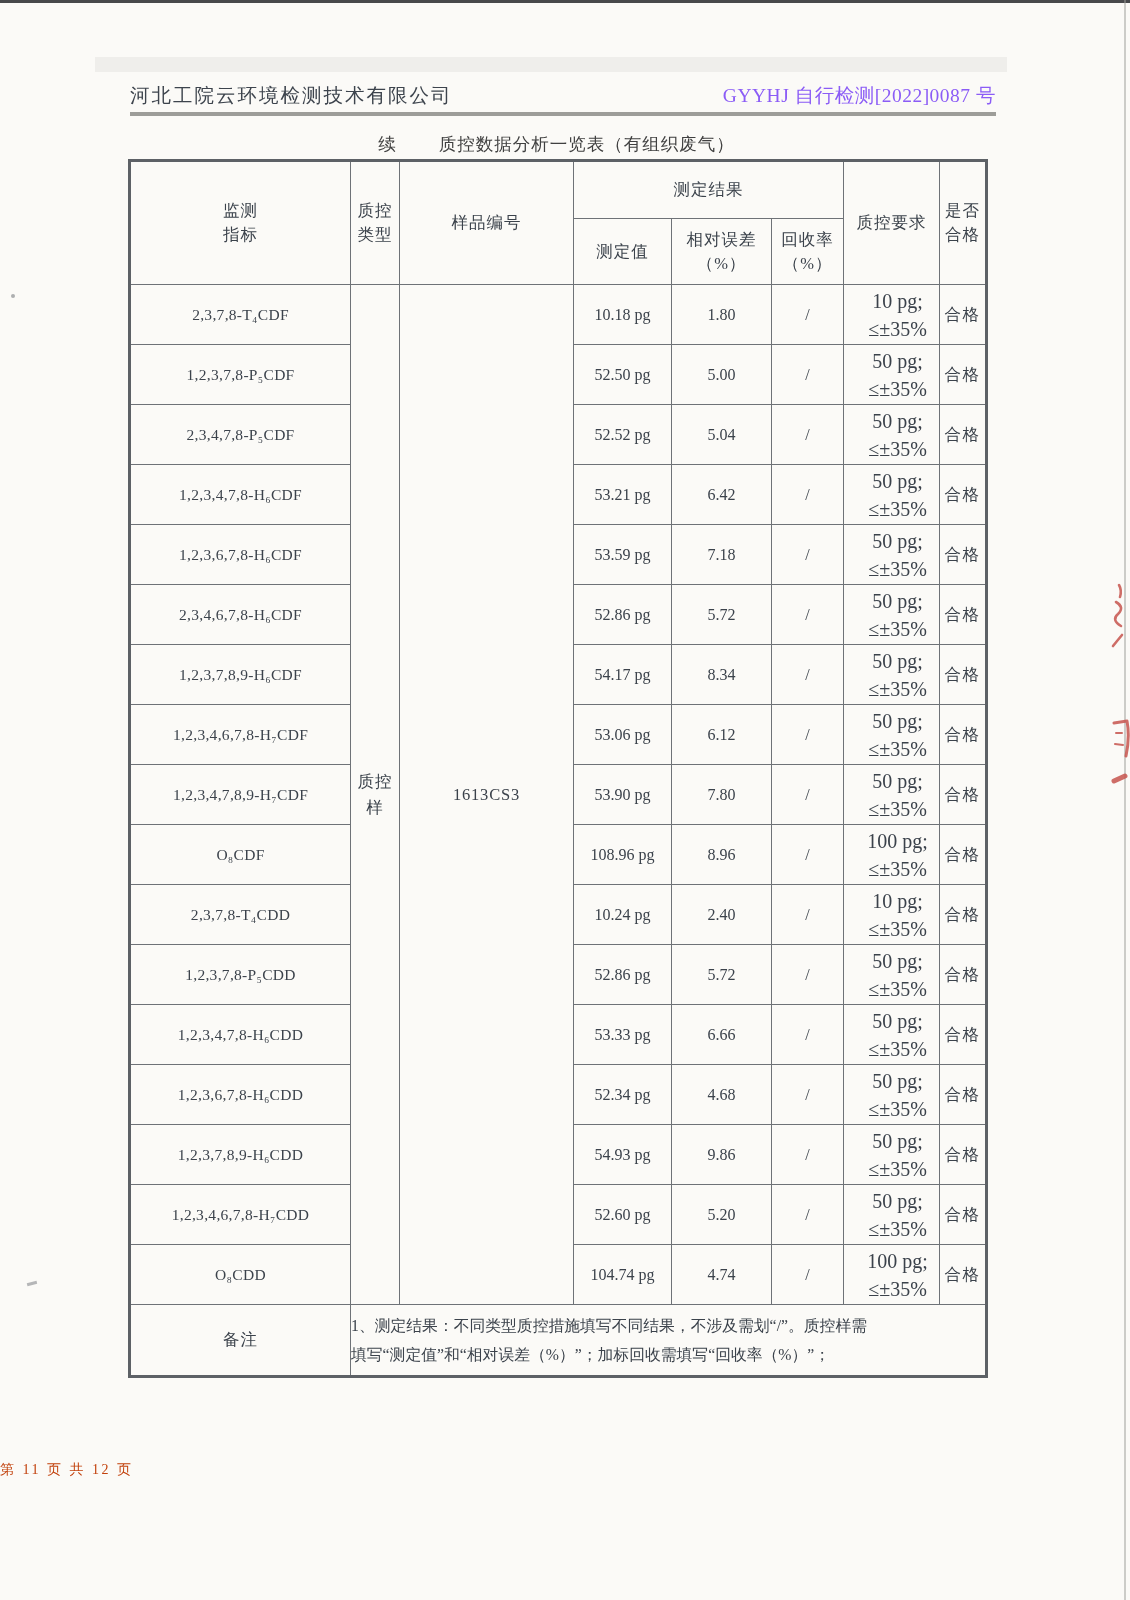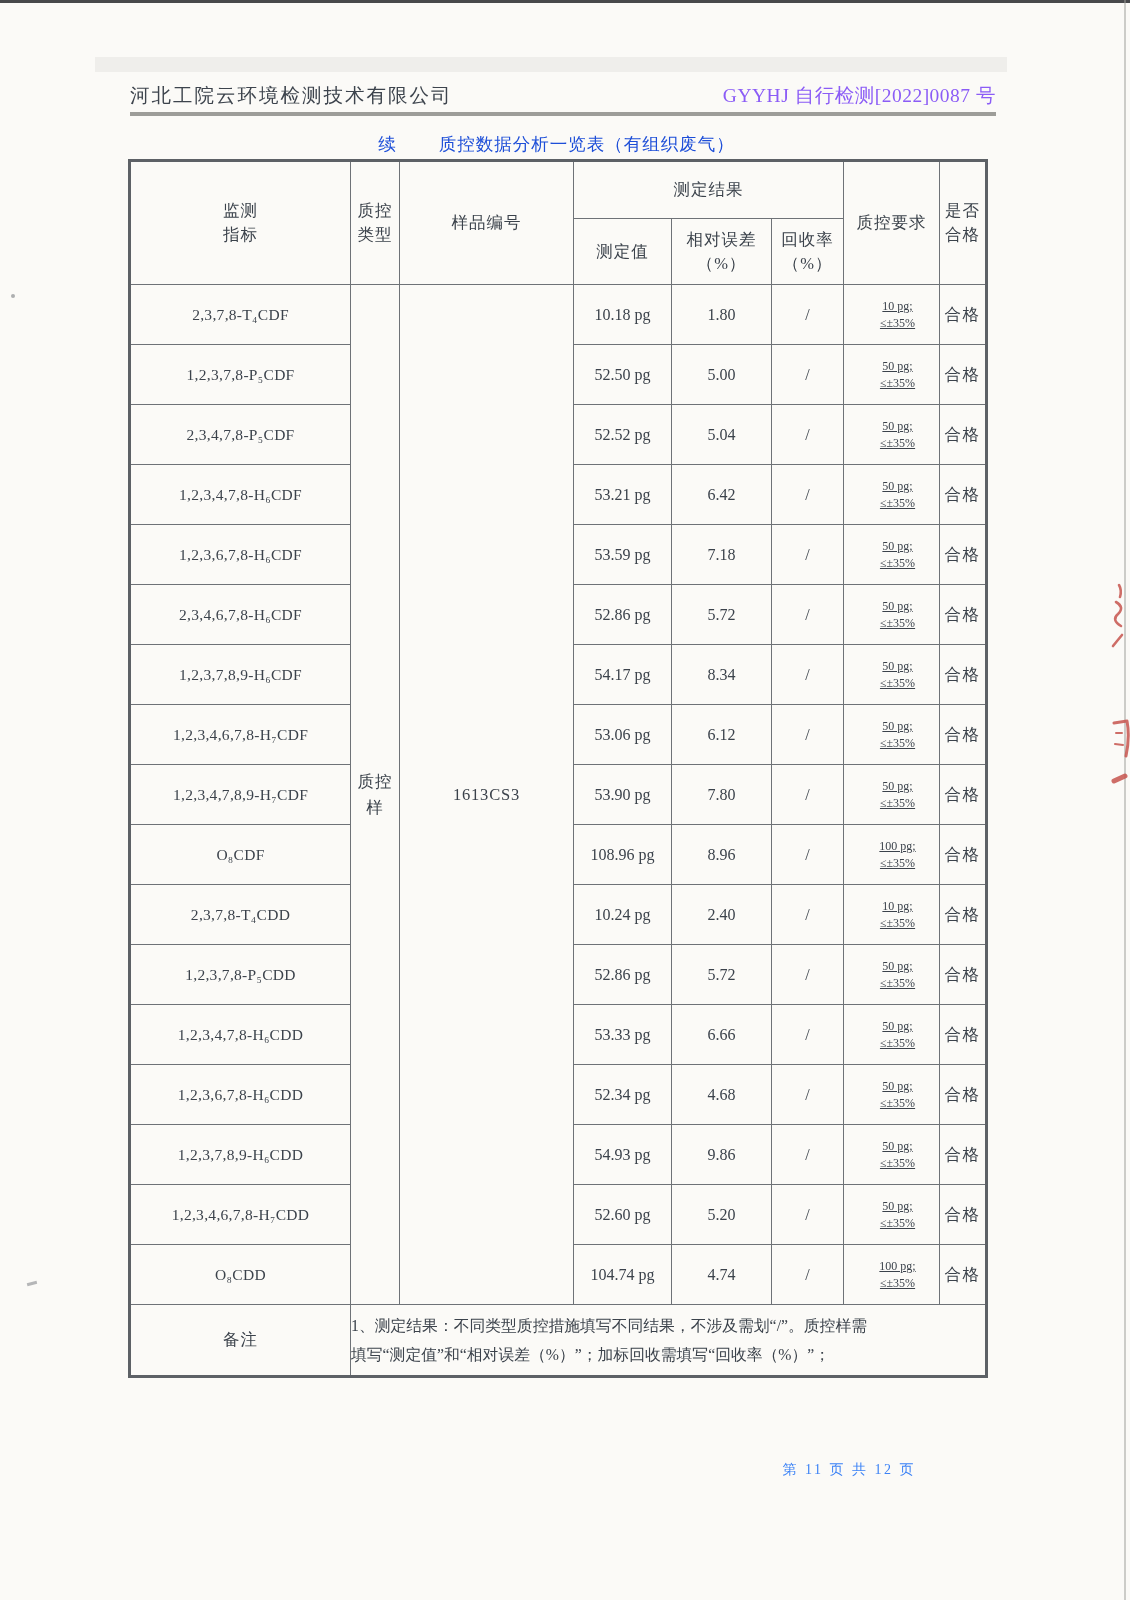--- a/index.html
+++ b/index.html
@@ -18,21 +18,21 @@
   .doc-header {
     position:absolute; top:82px; left:130px; width:866px;
     display:flex; justify-content:space-between; align-items:flex-end;
   }
   .company { font-size:19.5px; letter-spacing:2px; color:#3d444d; }
   .doc-number { font-size:19.5px; letter-spacing:0.5px; color:#8b5cf6; }
   .header-rule { position:absolute; top:112px; left:130px; width:866px; height:4px; background:#9d9d99; }
 
   .doc-title {
     position:absolute; top:132px; left:128px; width:857px;
-    text-align:center; font-size:17.5px; color:#1d4ed8; letter-spacing:1px;
+    text-align:center; font-size:17.5px; color:#404040; letter-spacing:1px;
   }
   .doc-title .title-prefix { margin-right:42px; }
 
   .qc-table {
     position:absolute; top:159px; left:128px;
     width:857px; border-collapse:collapse; table-layout:fixed;
     border:3px solid #5d6166;
   }
   .qc-table th, .qc-table td {
     border:1px solid #6e7277; padding:0;
@@ -42,31 +42,31 @@
   .qc-table thead tr.h1 { height:58px; }
   .qc-table thead tr.h2 { height:66px; }
   .qc-table th { font-size:16.5px; line-height:1.45; letter-spacing:1px; }
   .qc-table tbody.rows tr { height:60px; }
   .two-line span { display:block; }
   .c-ind { font-size:15.5px; letter-spacing:0.3px; }
   .c-qctype { font-size:16.5px; line-height:1.55; letter-spacing:1px; }
   .c-qctype span { display:block; }
   .c-sample { font-size:16.5px; letter-spacing:0.8px; }
   .c-val, .c-err, .c-rec { font-size:16px;margin-top:12px; }
-  .c-req { text-align:left; font-size:12px; line-height:1.4;text-decoration:underline; }
+  .c-req { text-align:left; font-size:20px; line-height:1.4; }
   .c-req span { display:block; padding-left:12px; }
   .c-pass { font-size:16.5px; letter-spacing:1.5px; }
   tbody.remark tr { height:72px; }
   .remark-label { font-size:16.5px; letter-spacing:1px; }
   .remark-text { font-size:15.8px; line-height:1.85; }
   .remark-text span { display:block; text-align:left; }
 
   .page-footer {
     position:absolute; top:1461px; left:0; width:916px;
-    text-align:right; font-size:14px; letter-spacing:2.5px; color:#3b82f6;
+    text-align:left; font-size:14px; letter-spacing:2.5px; color:#c2410c;
   }
   .pen-marks { position:absolute; left:1096px; top:575px; width:36px; height:220px; }
 </style>
 </head>
 <body>
 
 <div class="page">
 
   <div class="scan-topline"></div>
   <div class="scan-topband"></div>

